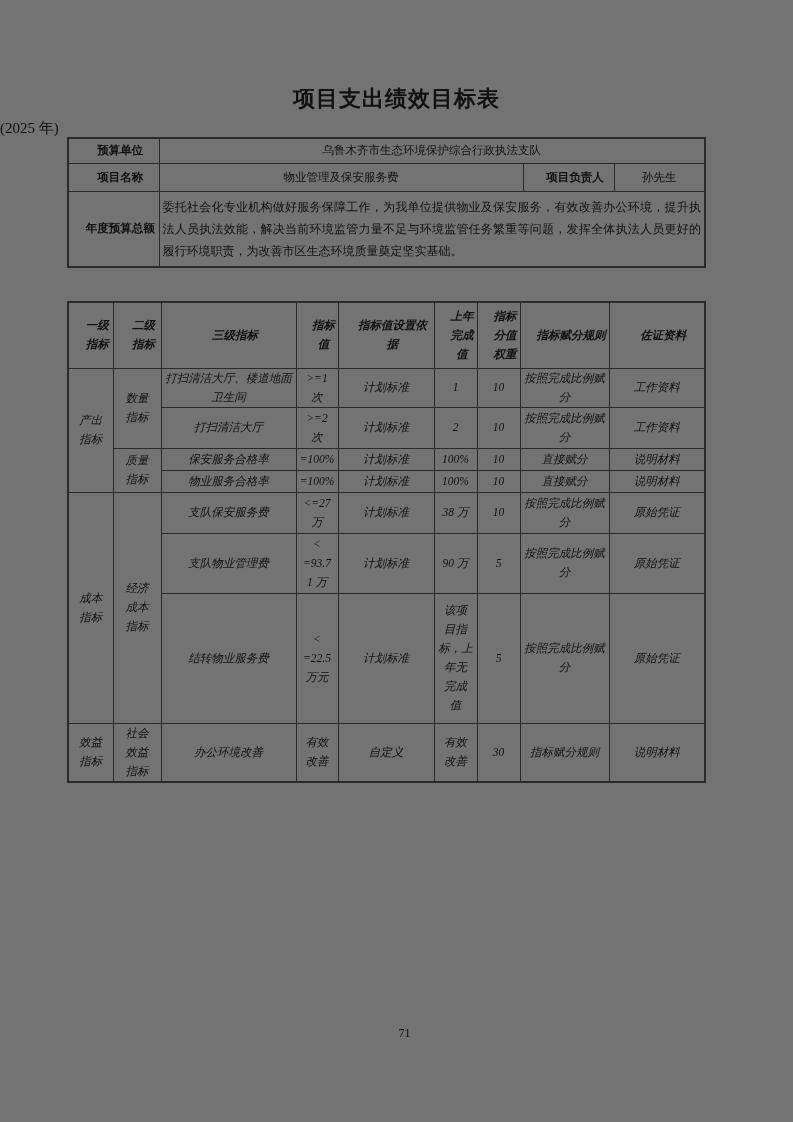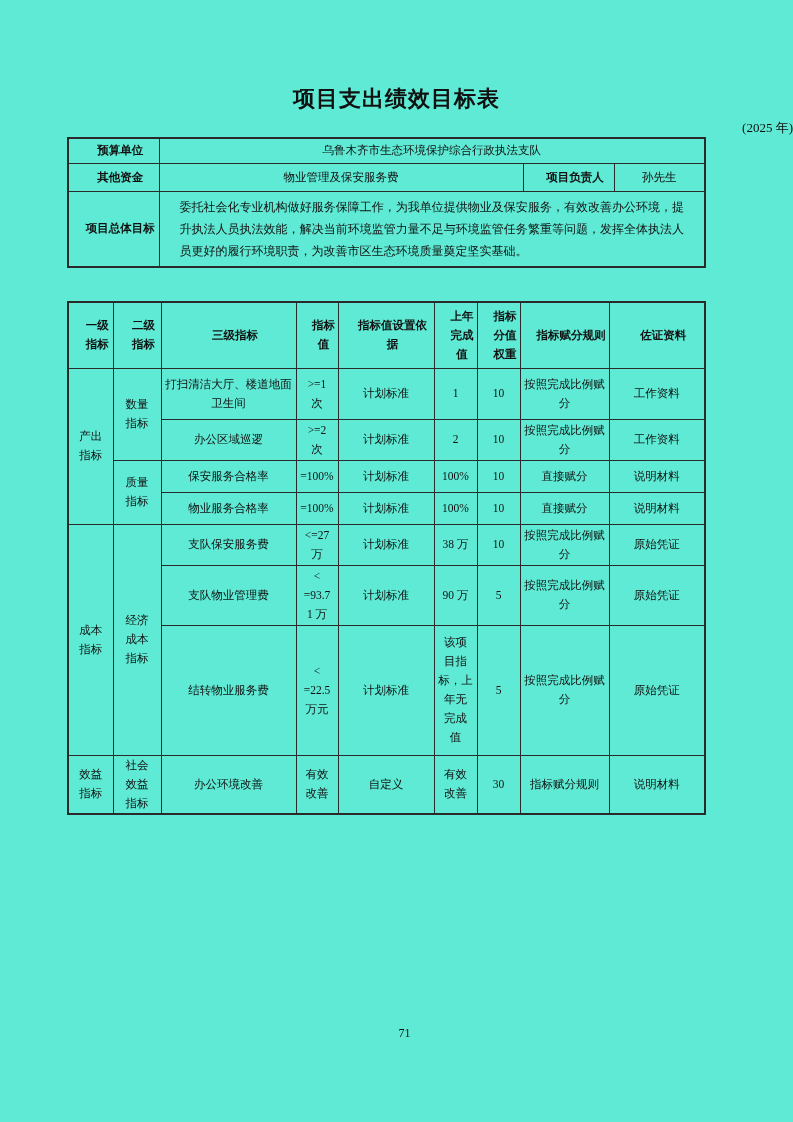--- a/index.html
+++ b/index.html
@@ -2,49 +2,49 @@
 <html><head>
 <meta charset="utf-8">
 <style>
   * { margin: 0; padding: 0; box-sizing: border-box; }
   html, body { background: #fff; }
   body {
     width: 793px; height: 1122px;
     font-family: "Liberation Serif", "DejaVu Serif", serif;
     color: #111;
   }
-  .page { position: relative; width: 793px; height: 1122px; background: #5eead4; overflow: hidden; }
+  .page { position: relative; width: 793px; height: 1122px; background: #737373; overflow: hidden; }
   .title {
     position: absolute; top: 84px; left: 0; right: 0;
     text-align: center; font-size: 22px; font-weight: bold; letter-spacing: 1px;
   }
   .subtitle {
     position: absolute; top: 119px; left: 0; right: 0;
-    text-align: right; font-size: 13px;
+    text-align: left; font-size: 15px;
   }
   table { border-collapse: collapse; table-layout: fixed; position: absolute; left: 67px; }
   .tA { top: 137px; width: 637px; }
-  .tB { top: 301px; width: 637px; }
+  .tB { top: 301px; width: 637px; font-style: italic; }
   td, th {
     border: 1px solid #2a2a2a;
     text-align: center; vertical-align: middle;
     font-size: 11.5px; line-height: 19px;
     white-space: pre-line;
     padding: 0 2px;
     font-weight: normal;
     overflow: hidden;
   }
   table { border: 2px solid #2a2a2a; }
   .b { font-weight: bold; padding-left: 15px; }
   td.goal {
     text-align: left; white-space: pre-line;
-    padding: 4px 20px; font-size: 12px; line-height: 22px;
+    padding: 4px 3px; font-size: 12px; line-height: 22px;
     text-align: justify;
   }
-  .c3 { padding: 6px 1px; }
+  .c3 { padding: 0 1px; }
   .pagenum {
     position: absolute; top: 1026px; left: 0; right: 0;
     text-align: center; font-size: 12px; margin-left: 16px;
   }
 </style>
 </head>
 <body>
 
 <div class="page">
 
@@ -60,27 +60,27 @@
         <col style="width:89px">
         <col style="width:91px">
         <col style="width:91px">
     </colgroup>
     <tbody>
       <tr style="height:25px">
         <td class="b">预算单位</td>
         <td colspan="6">乌鲁木齐市生态环境保护综合行政执法支队</td>
       </tr>
       <tr style="height:28px">
-        <td class="b">其他资金</td>
+        <td class="b">项目名称</td>
         <td colspan="4">物业管理及保安服务费</td>
         <td class="b">项目负责人</td>
         <td>孙先生</td>
       </tr>
       <tr style="height:73px">
-        <td class="b">项目总体目标</td>
+        <td class="b">年度预算总额</td>
         <td colspan="6" class="goal">委托社会化专业机构做好服务保障工作，为我单位提供物业及保安服务，有效改善办公环境，提升执法人员执法效能，解决当前环境监管力量不足与环境监管任务繁重等问题，发挥全体执法人员更好的履行环境职责，为改善市区生态环境质量奠定坚实基础。</td>
       </tr>
     </tbody>
   </table>
 
   <table class="tB">
     <colgroup>
       <col style="width:45px">
         <col style="width:48px">
         <col style="width:135px">
@@ -123,21 +123,21 @@
 次</td>
         <td>计划标准</td>
         <td>1</td>
         <td>10</td>
         <td>按照完成比例赋
 分</td>
         <td>工作资料</td>
       </tr>
 
       <tr style="height:41px">
-        <td class="c3">办公区域巡逻</td>
+        <td class="c3">打扫清洁大厅</td>
         <td>&gt;=2
 次</td>
         <td>计划标准</td>
         <td>2</td>
         <td>10</td>
         <td>按照完成比例赋
 分</td>
         <td>工作资料</td>
       </tr>
 

